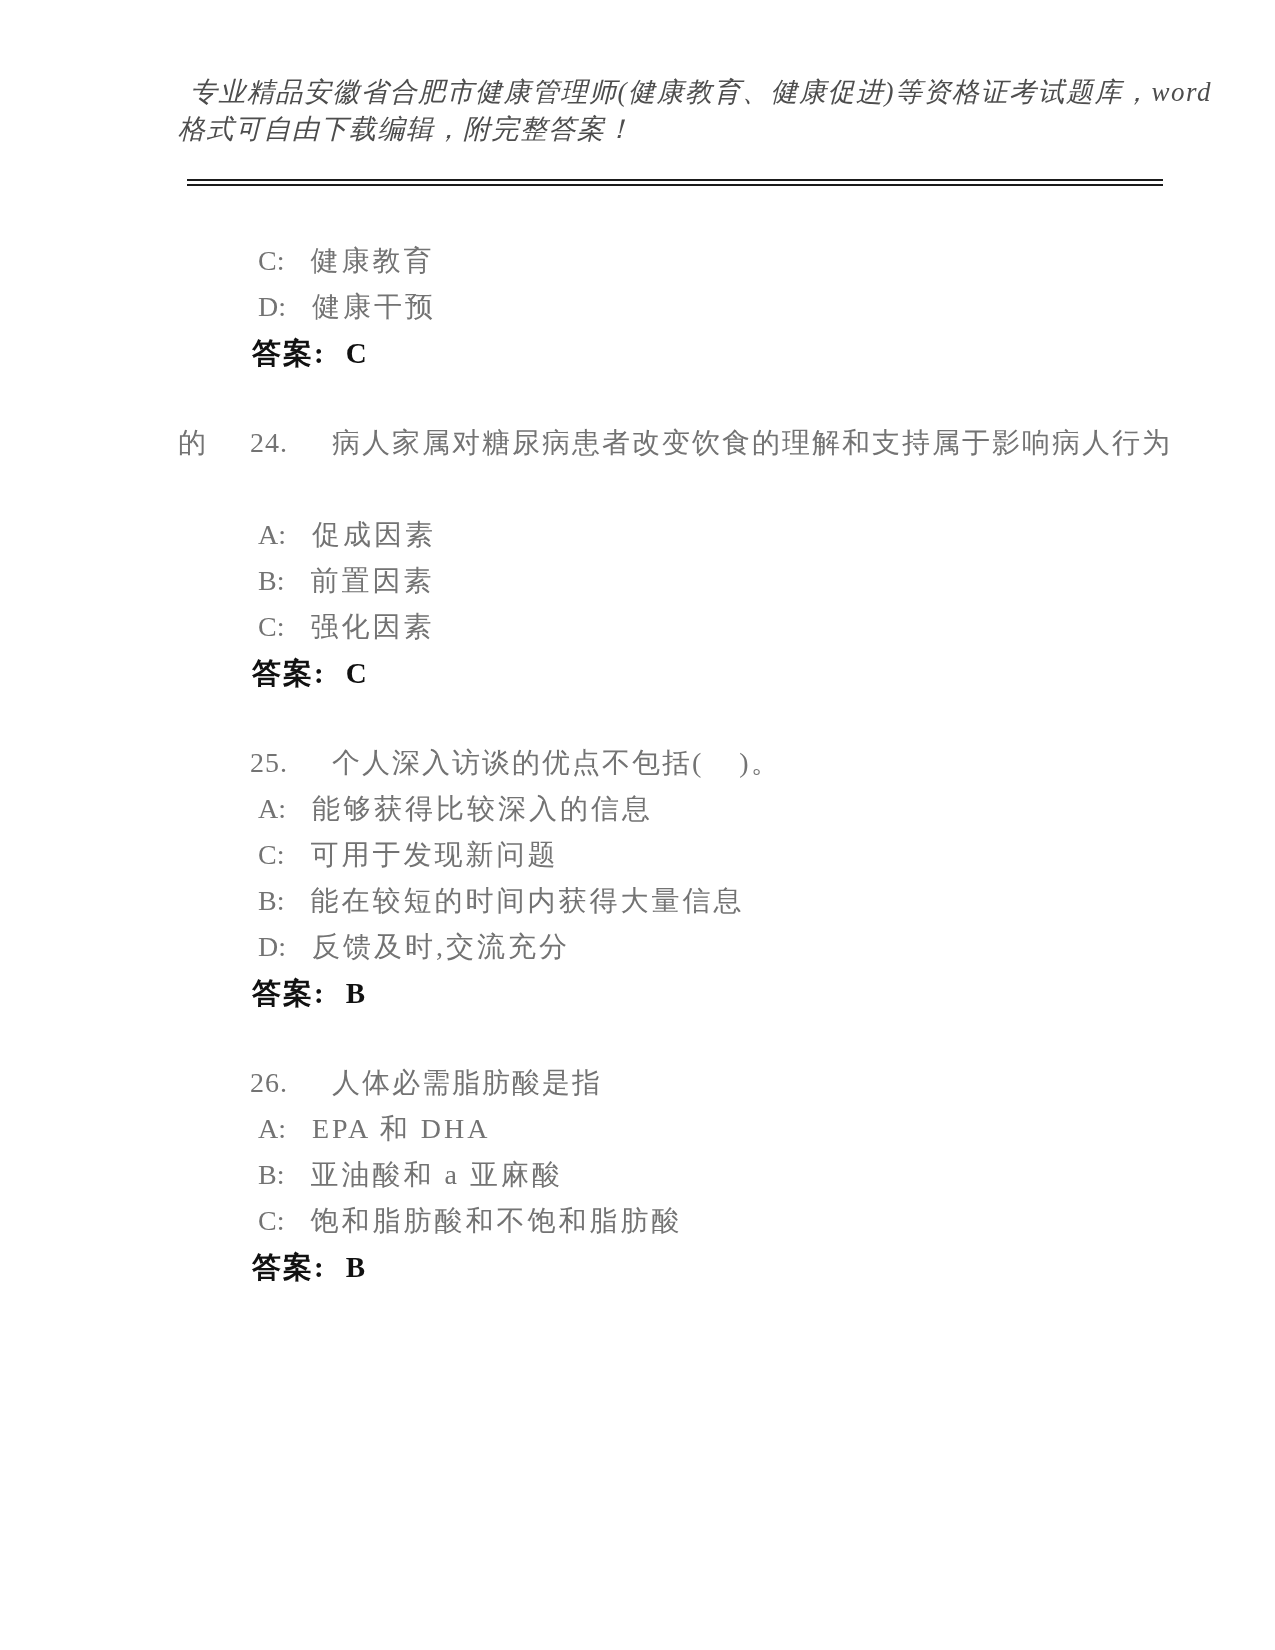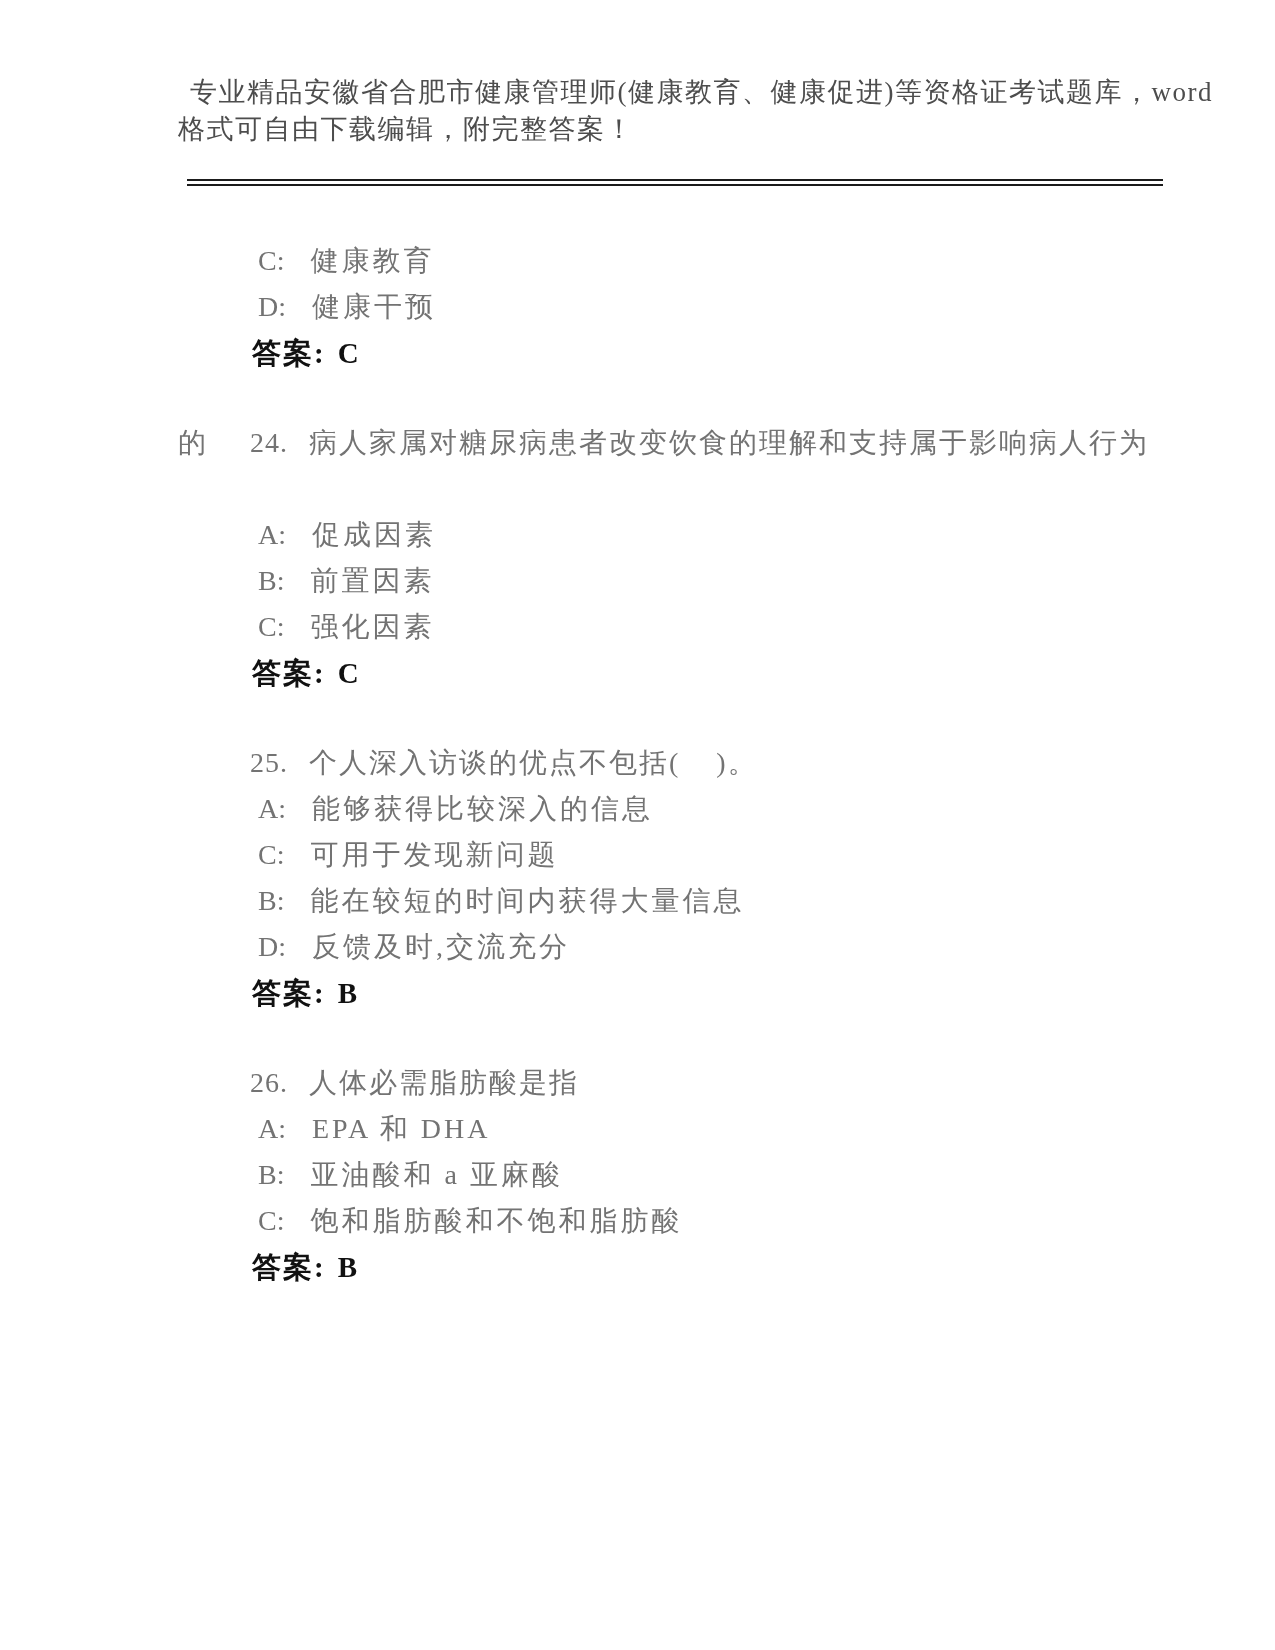--- a/index.html
+++ b/index.html
@@ -23,20 +23,21 @@
     left: 178px;
     width: 960px;
   }
   .hline {
     height: 37px;
     line-height: 37px;
     font-size: 27px;
     letter-spacing: 1.5px;
     color: #4d4d4d;
     white-space: pre;
+    font-style: italic;
   }
   .hline.first { padding-left: 12px; }
   .header-rule {
     position: absolute;
     top: 179px;
     left: 187px;
     width: 976px;
     height: 7px;
     box-sizing: border-box;
     border-top: 2px solid #1b1b1b;
@@ -53,38 +54,38 @@
   .tline {
     height: 46px;
     line-height: 46px;
     font-size: 28px;
     white-space: pre;
     color: #737373;
   }
   .stem { letter-spacing: 2px; }
   .qnum {
     display: inline-block;
-    margin-right: 21px;
+    margin-right: 44px;
     letter-spacing: 1px;
   }
   .opt { letter-spacing: 3px; }
   .olabel {
     display: inline-block;
     margin-right: 26px;
     letter-spacing: 0;
   }
   .ans {
     font-weight: 700;
     color: #111111;
     font-size: 29px;
     letter-spacing: 2px;
   }
   .albl {
     display: inline-block;
-    margin-right: 12px;
+    margin-right: 20px;
   }
 </style>
 </head>
 <body>
 
 <div class="page">
 
   <div class="doc-header">
     <div class="hline first">专业精品安徽省合肥市健康管理师(健康教育、健康促进)等资格证考试题库，word</div>
     <div class="hline">格式可自由下载编辑，附完整答案！</div>

